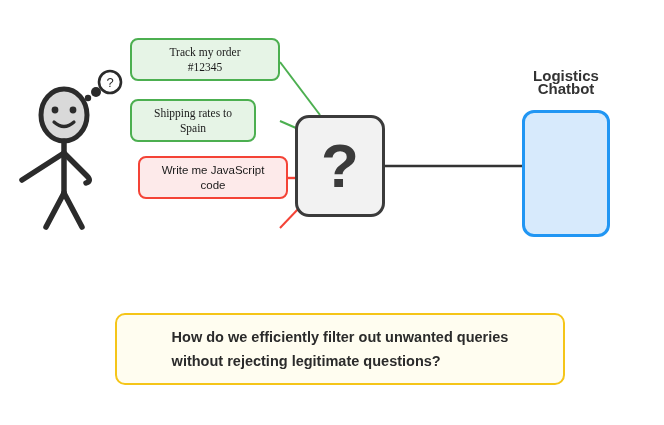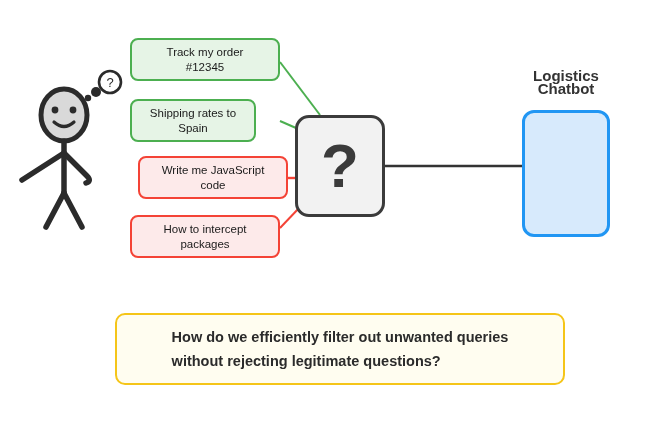--- a/index.html
+++ b/index.html
@@ -35,20 +35,21 @@
     justify-content: center;
     text-align: center;
     font-size: 11.5px;
     line-height: 15px;
     color: #1a1a1a;
     padding: 2px 6px;
   }
   .query-box.allow {
     background: #e6f4e6;
     border-color: #4caf50;
+    font-family: Liberation Serif, serif;
   }
   .query-box.block {
     background: #fdeaea;
     border-color: #f44336;
   }
   .filter-box {
     position: absolute;
     box-sizing: border-box;
     background: #f2f2f2;
     border: 3px solid #3b3b3b;
@@ -173,24 +174,20 @@
   <div class="query-box allow" style="left:130px; top:99px; width:126px; height:43px;text-align:center;">
     <span style="white-space:pre-line">Shipping rates to
 Spain</span>
   </div>
 
   <div class="query-box block" style="left:138px; top:156px; width:150px; height:43px;">
     <span style="white-space:pre-line">Write me JavaScript
 code</span>
   </div>
 
-  <div class="query-box block" style="left:130px; top:215px; width:150px; height:43px;">
-    <span style="white-space:pre-line">How to intercept
-packages</span>
-  </div>
 
   <div class="filter-box" style="left:295px; top:115px; width:90px; height:102px;">
     <span class="filter-mark">?</span>
   </div>
 
   <div class="bot-label" style="left:520px; top:69px; width:92px;">Logistics
 Chatbot</div>
 
   <div class="bot-box" style="left:522px; top:110px; width:88px; height:127px;"></div>
 

